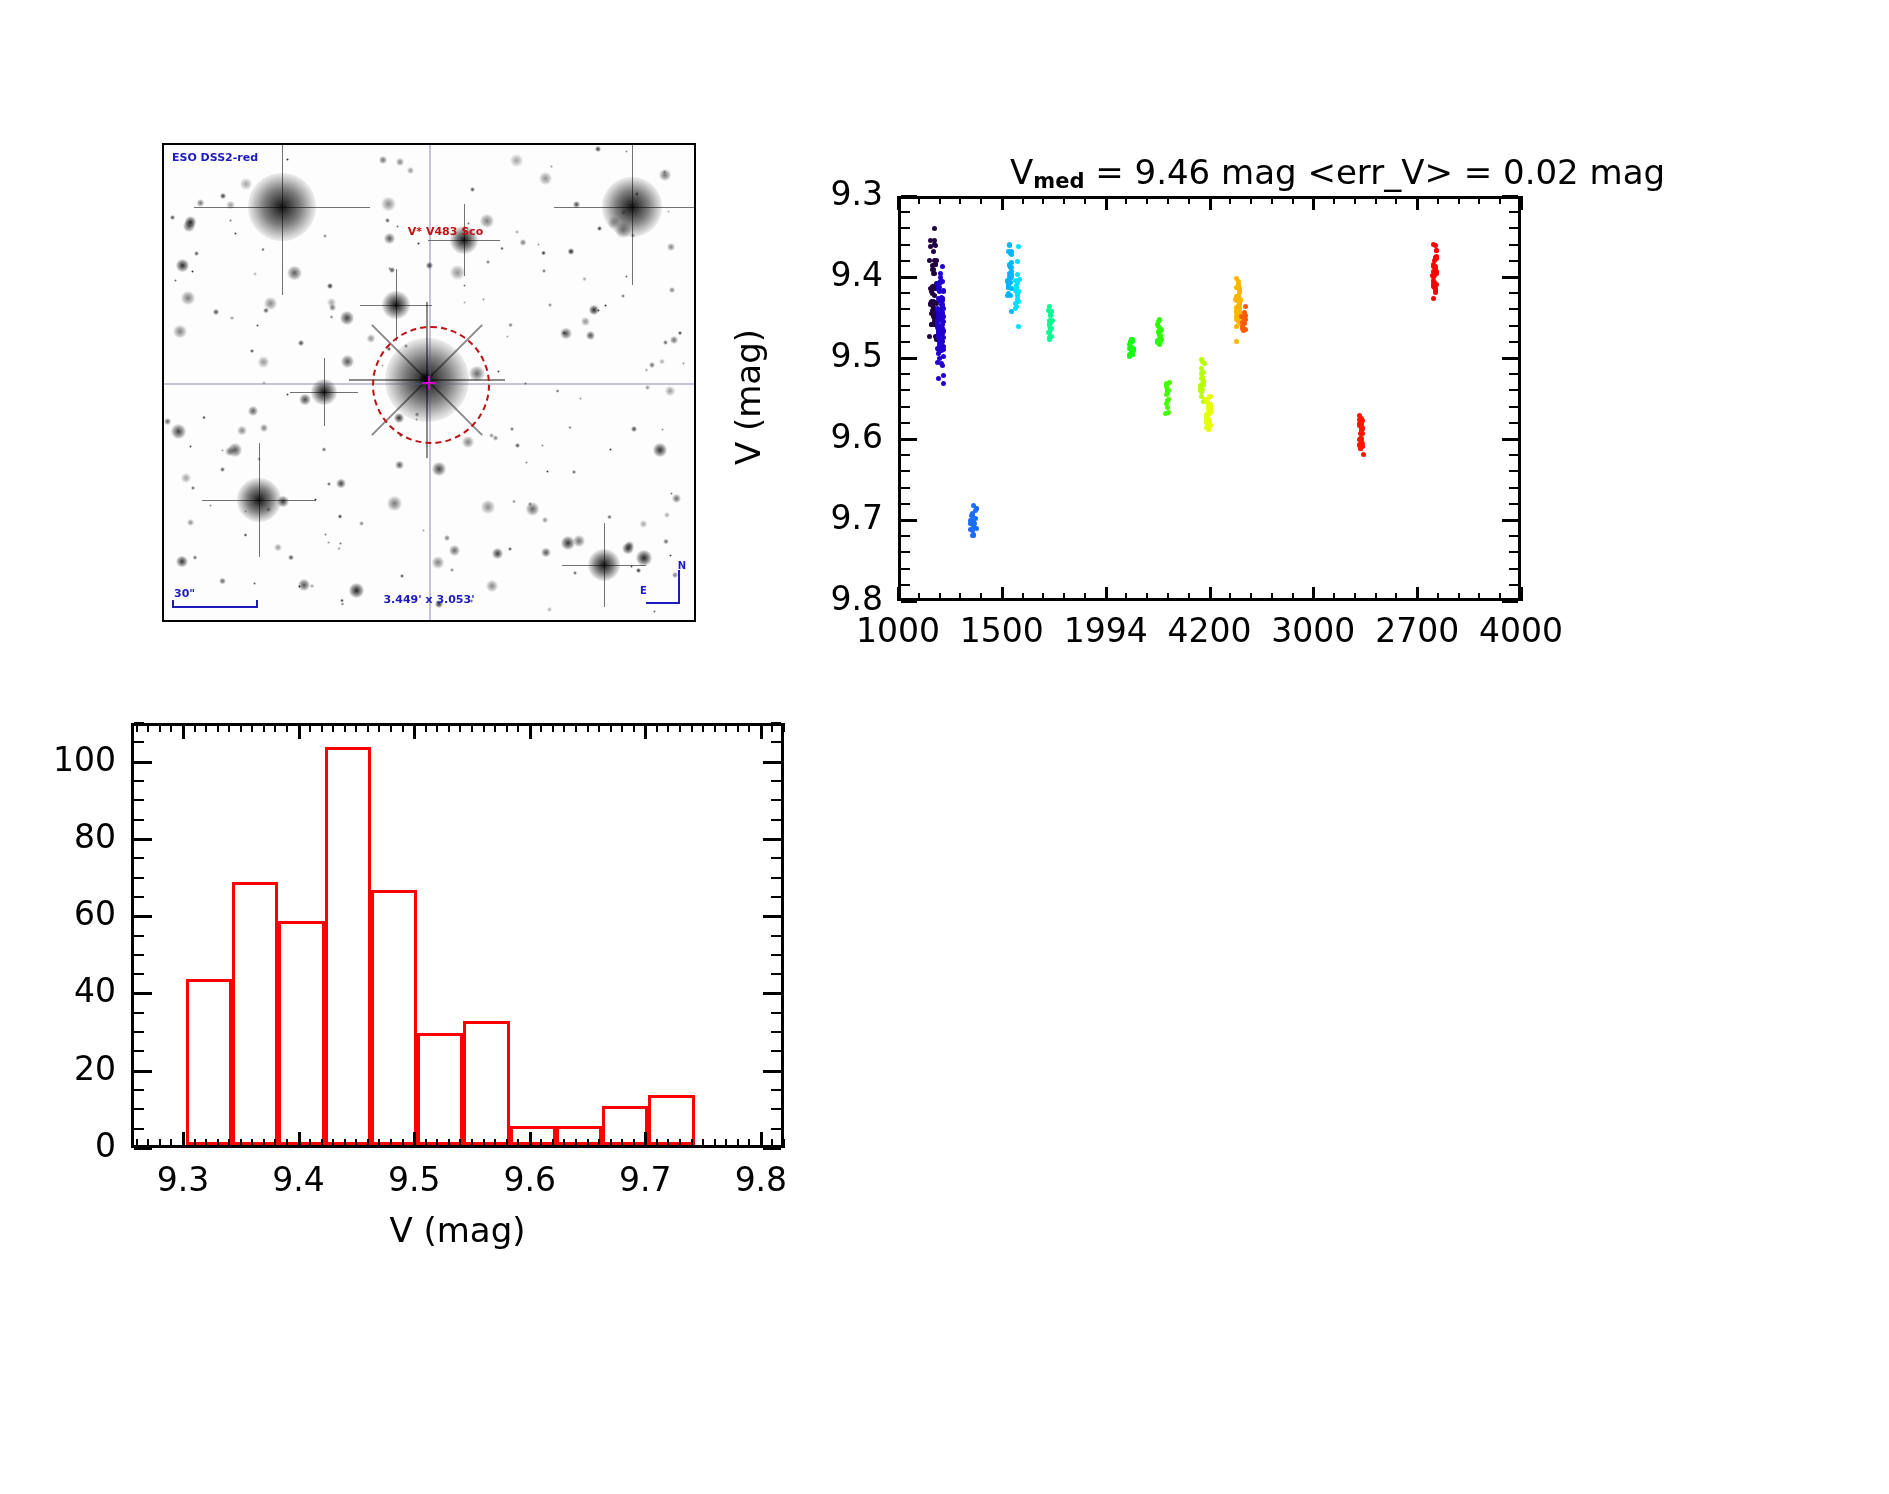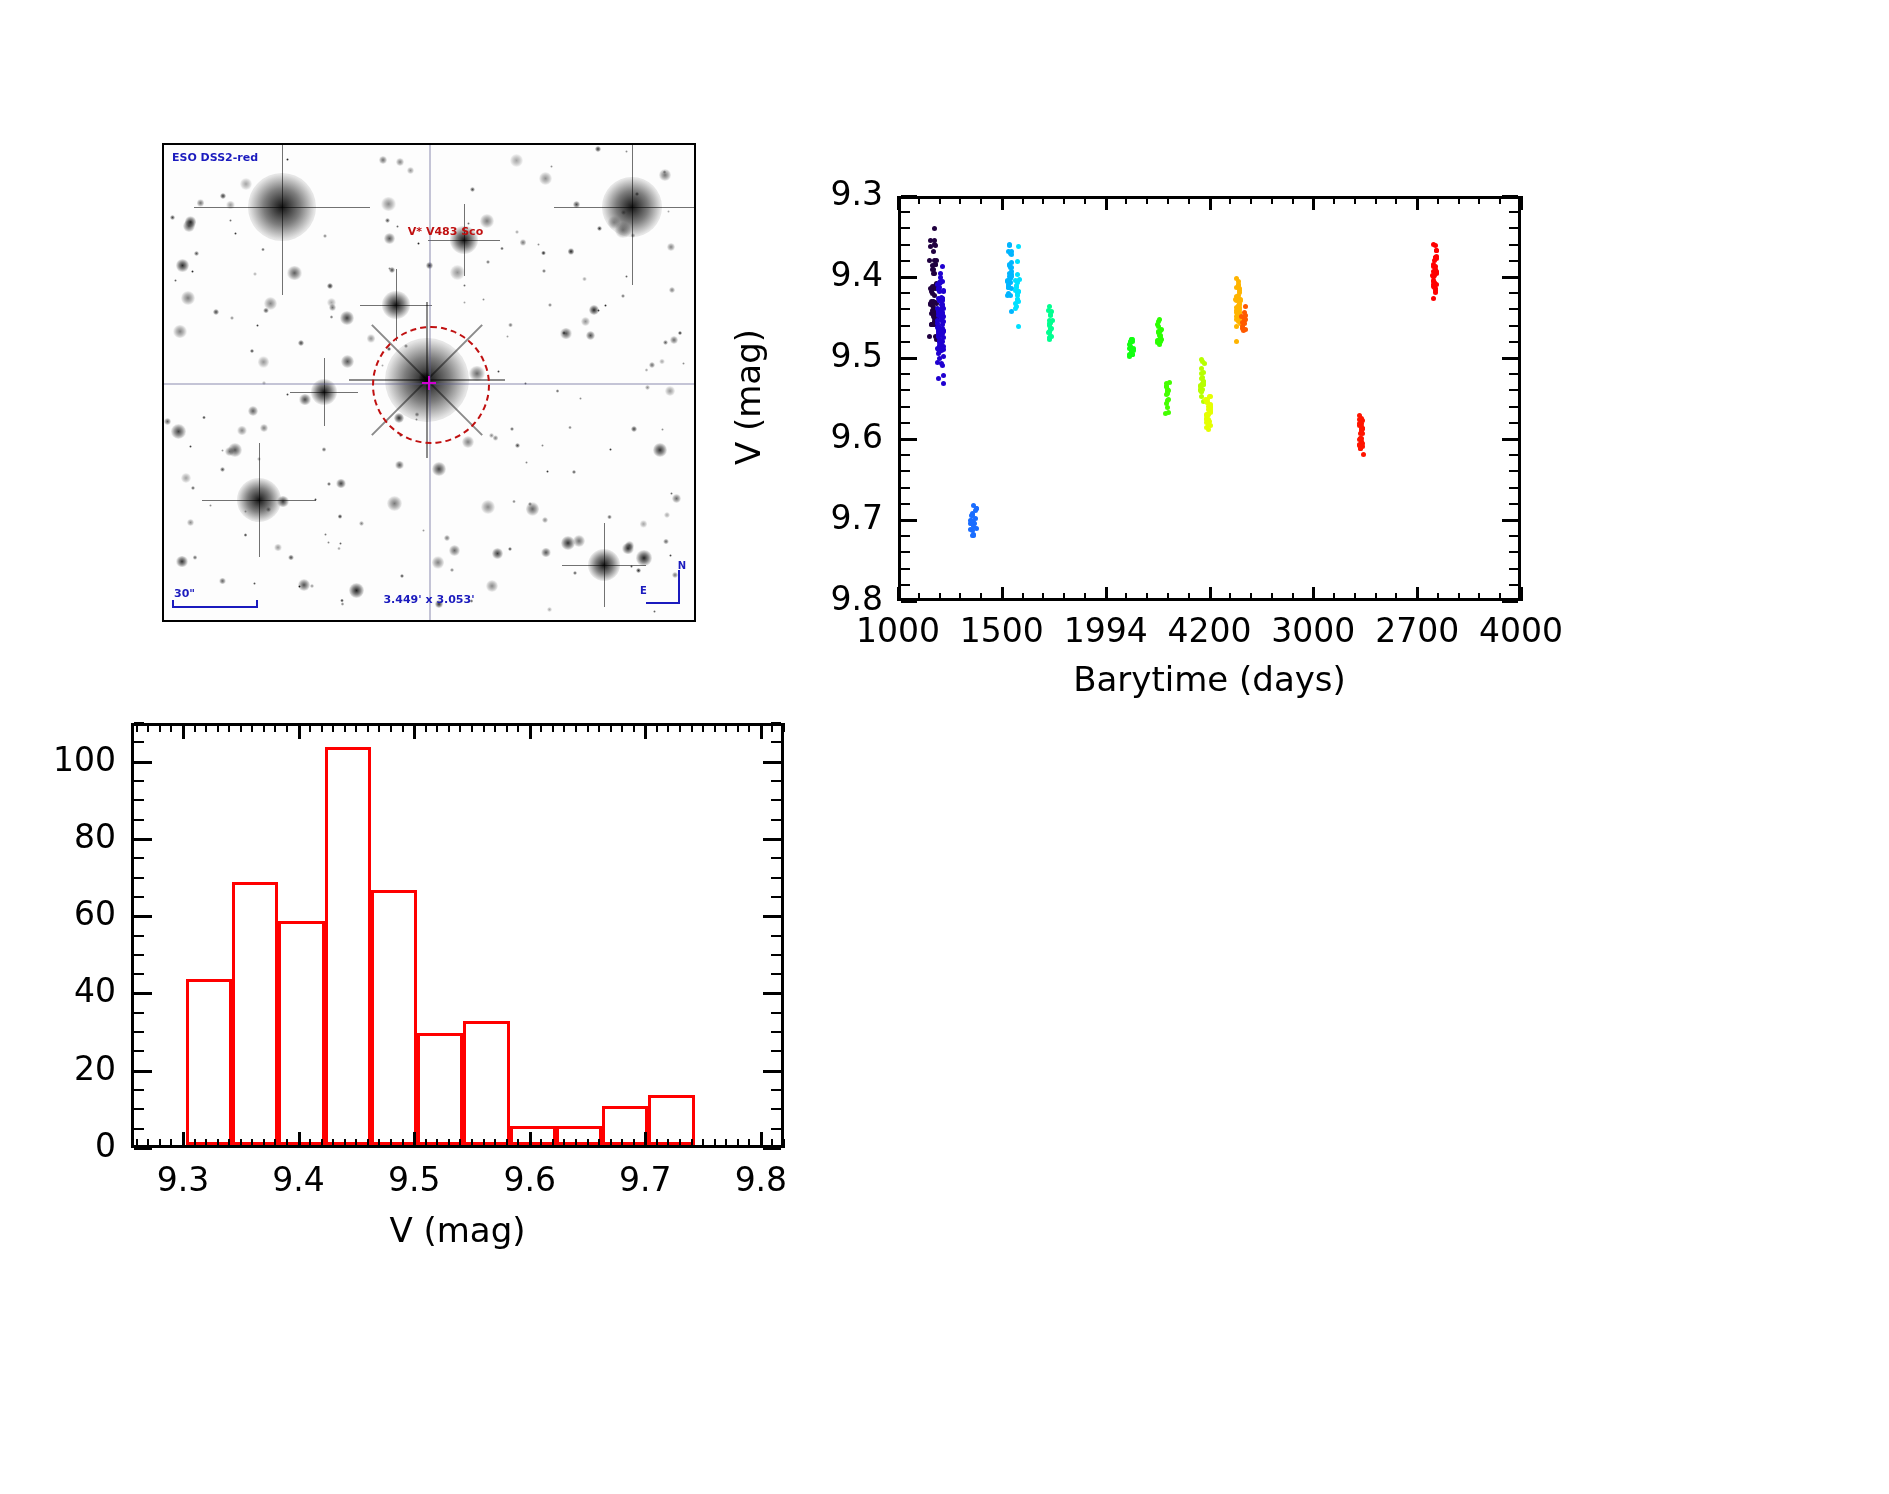--- a/index.html
+++ b/index.html
@@ -61,20 +61,21 @@
   #hist-frame{left:131px;top:723px;width:653px;height:425px;}
   #hist-plot{position:absolute;inset:0;overflow:hidden;}
   .hbar{position:absolute;box-sizing:border-box;border:3px solid #ff0000;border-bottom:none;}
   .hbase{position:absolute;left:0;bottom:0;height:3px;background:#ff0000;}
 </style>
 </head>
 <body>
 
 <div class="page">
 
+  <div class="title-3"><span>V</span><sub>med</sub><span> = 9.46 mag &lt;err_V&gt; = 0.02 mag</span></div>
 
   <div id="finder">
     <div class="sky" id="sky">
         <div class="star" style="left: 175.982px; top: 166.123px; width: 14.0923px; height: 14.0923px; opacity: 0.81;"></div>
         <div class="star" style="left: 391.884px; top: 243.987px; width: 3.52409px; height: 3.52409px; opacity: 0.71;"></div>
         <div class="star" style="left: 234.794px; top: 288.808px; width: 3.59297px; height: 3.59297px; opacity: 0.81;"></div>
         <div class="star" style="left: 12.2006px; top: 113.943px; width: 12.7775px; height: 12.7775px; opacity: 0.9;"></div>
         <div class="star" style="left: 7.14135px; top: 279.355px; width: 14.6915px; height: 14.6915px; opacity: 0.8;"></div>
         <div class="star" style="left: 321.637px; top: 435.338px; width: 12.0901px; height: 12.0901px; opacity: 0.5;"></div>
         <div class="star" style="left: 134.869px; top: 248.547px; width: 11.9496px; height: 11.9496px; opacity: 0.77;"></div>
@@ -922,21 +923,20 @@
       <div class="tick" style="left: 1509px; top: 502.8px; width: 9px; height: 2px;"></div>
       <div class="tick" style="left: 901px; top: 535.2px; width: 9px; height: 2px;"></div>
       <div class="tick" style="left: 1509px; top: 535.2px; width: 9px; height: 2px;"></div>
       <div class="tick" style="left: 901px; top: 551.4px; width: 9px; height: 2px;"></div>
       <div class="tick" style="left: 1509px; top: 551.4px; width: 9px; height: 2px;"></div>
       <div class="tick" style="left: 901px; top: 567.6px; width: 9px; height: 2px;"></div>
       <div class="tick" style="left: 1509px; top: 567.6px; width: 9px; height: 2px;"></div>
       <div class="tick" style="left: 901px; top: 583.8px; width: 9px; height: 2px;"></div>
       <div class="tick" style="left: 1509px; top: 583.8px; width: 9px; height: 2px;"></div>
     </div>
-  <div class="axtitle" id="lc-xtitle" style="left: 898px; width: 623px; text-align: center; top: 659px;">Barytime (days)</div>
   <div class="axtitle rot" id="lc-ytitle" style="left: 598px; top: 376.5px; width: 300px; text-align: center;">V (mag)</div>
 
   <div id="hist-frame" class="frame">
     <div id="hist-plot">
         <div class="hbar" style="left: 52.0088px; width: 46.2301px; height: 166.136px; bottom: 0px;"></div>
         <div class="hbar" style="left: 98.2389px; width: 46.2301px; height: 262.727px; bottom: 0px;"></div>
         <div class="hbar" style="left: 144.469px; width: 46.2301px; height: 224.091px; bottom: 0px;"></div>
         <div class="hbar" style="left: 190.699px; width: 46.2301px; height: 397.955px; bottom: 0px;"></div>
         <div class="hbar" style="left: 236.929px; width: 46.2301px; height: 255px; bottom: 0px;"></div>
         <div class="hbar" style="left: 283.159px; width: 46.2301px; height: 112.045px; bottom: 0px;"></div>

